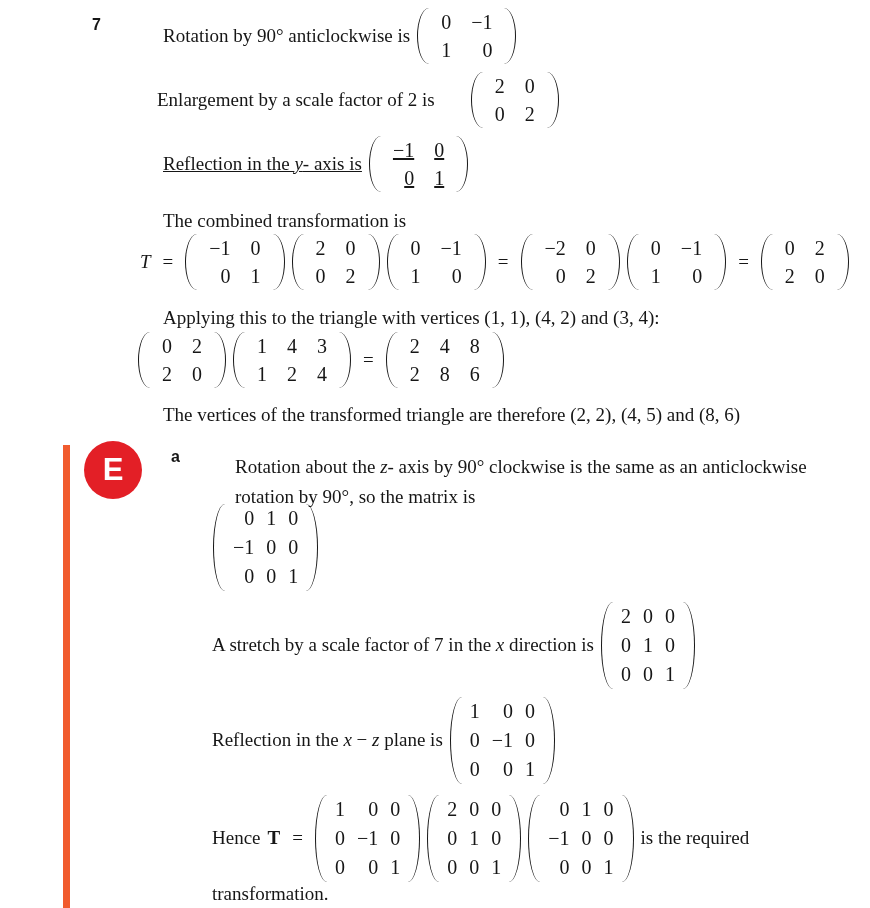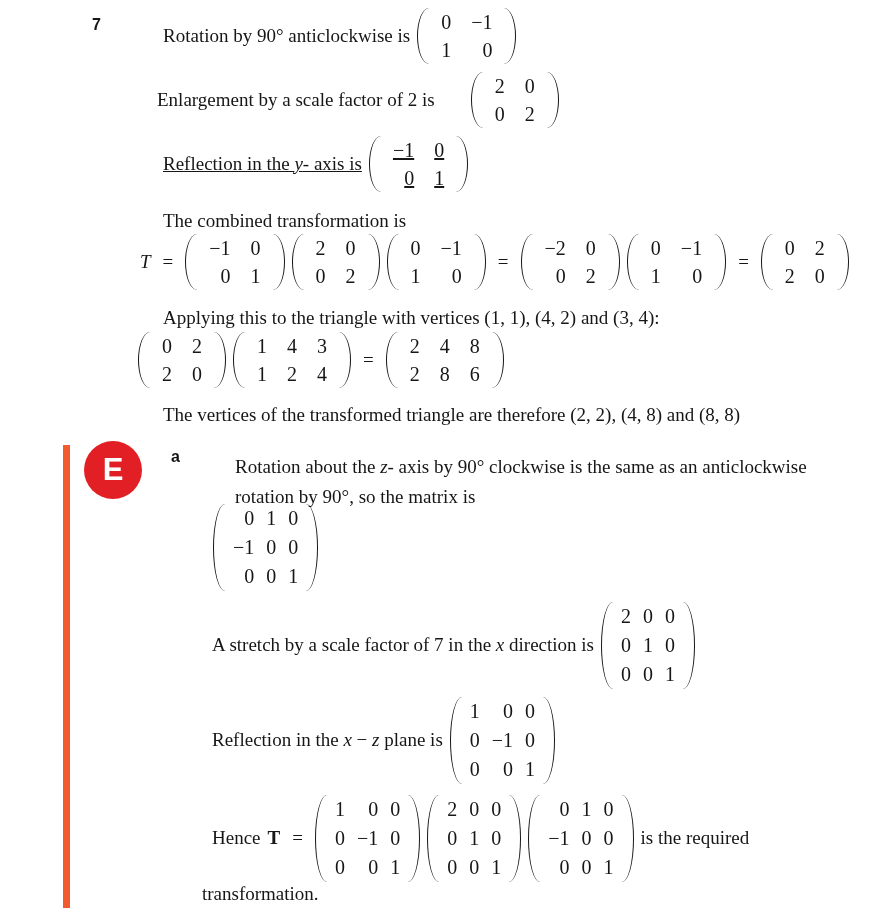--- a/index.html
+++ b/index.html
@@ -279,21 +279,21 @@
           <span class="mtr">
             <span class="mtd">2</span>
             <span class="mtd">8</span>
             <span class="mtd">6</span>
           </span>
         </span>
         <span class="paren paren-r"></span>
       </span>
   </div>
 
-  <div class="tline" style="left:163px; top:394px;">The vertices of the transformed triangle are therefore (2, 2), (4, 8) and (8, 8)</div>
+  <div class="tline" style="left:163px; top:394px;">The vertices of the transformed triangle are therefore (2, 2), (4, 5) and (8, 6)</div>
 
   <div class="side-bar"></div>
   <div class="e-badge">E</div>
   <div class="part-label sans">a</div>
 
   <div class="tline" style="left:235px; top:446px;"><span>Rotation about the </span><span class="var">z</span><span>- axis by 90° clockwise is the same as an anticlockwise</span></div>
   <div class="tline" style="left:235px; top:476px;">rotation by 90°, so the matrix is</div>
 
   <div class="eqline" style="left:213px; top:503px; height:88px;">
     <span class="matrix r3">
@@ -432,15 +432,15 @@
             <span class="mtd">0</span>
             <span class="mtd">0</span>
             <span class="mtd">1</span>
           </span>
         </span>
         <span class="paren paren-r"></span>
       </span>
     <span class="txt">is the required</span>
   </div>
 
-  <div class="tline" style="left:202px; top:873px;">transformation.</div>
+  <div class="tline" style="left:212px; top:873px;">transformation.</div>
 
 </div>
 
 </body></html>

